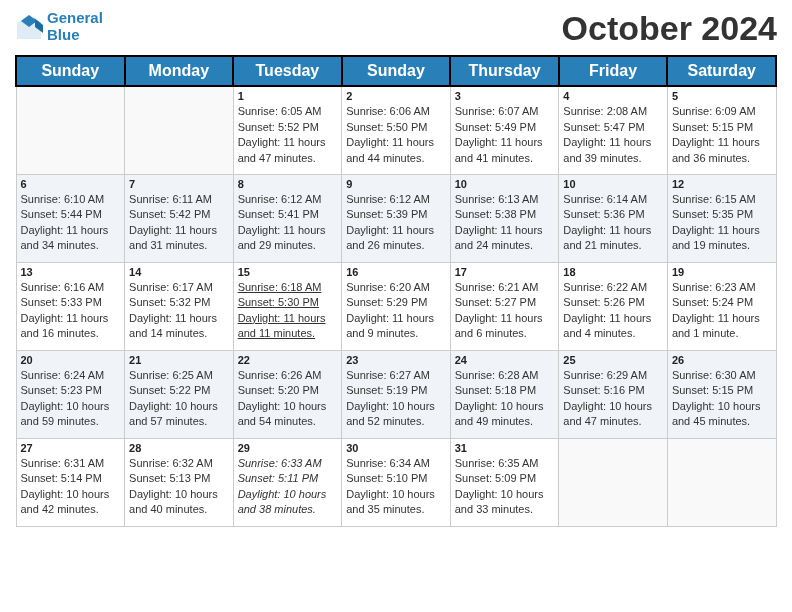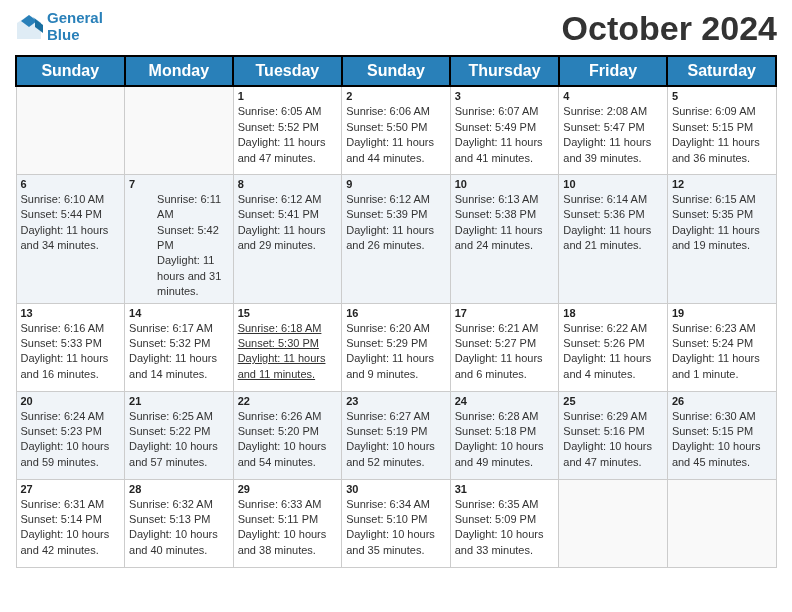--- a/index.html
+++ b/index.html
@@ -169,21 +169,21 @@
         </tr>
         <tr class="row-shade">
           <td>
             <div class="day-number">6</div>
             <div class="day-info" style="white-space: pre-line;">Sunrise: 6:10 AM
 Sunset: 5:44 PM
 Daylight: 11 hours and 34 minutes.</div>
           </td>
           <td>
             <div class="day-number">7</div>
-            <div class="day-info" style="white-space: pre-line; margin-left: 28px;">Sunrise: 6:11 AM
+            <div class="day-info" style="white-space: pre-line;">Sunrise: 6:11 AM
 Sunset: 5:42 PM
 Daylight: 11 hours and 31 minutes.</div>
           </td>
           <td>
             <div class="day-number">8</div>
             <div class="day-info" style="white-space: pre-line;">Sunrise: 6:12 AM
 Sunset: 5:41 PM
 Daylight: 11 hours and 29 minutes.</div>
           </td>
           <td>
@@ -307,21 +307,21 @@
 Daylight: 10 hours and 42 minutes.</div>
           </td>
           <td>
             <div class="day-number">28</div>
             <div class="day-info" style="white-space: pre-line;">Sunrise: 6:32 AM
 Sunset: 5:13 PM
 Daylight: 10 hours and 40 minutes.</div>
           </td>
           <td>
             <div class="day-number">29</div>
-            <div class="day-info" style="white-space: pre-line;">Sunrise: 6:33 AM
+            <div class="day-info" style="white-space: pre-line; font-style: italic;">Sunrise: 6:33 AM
 Sunset: 5:11 PM
 Daylight: 10 hours and 38 minutes.</div>
           </td>
           <td>
             <div class="day-number">30</div>
             <div class="day-info" style="white-space: pre-line;">Sunrise: 6:34 AM
 Sunset: 5:10 PM
 Daylight: 10 hours and 35 minutes.</div>
           </td>
           <td>

